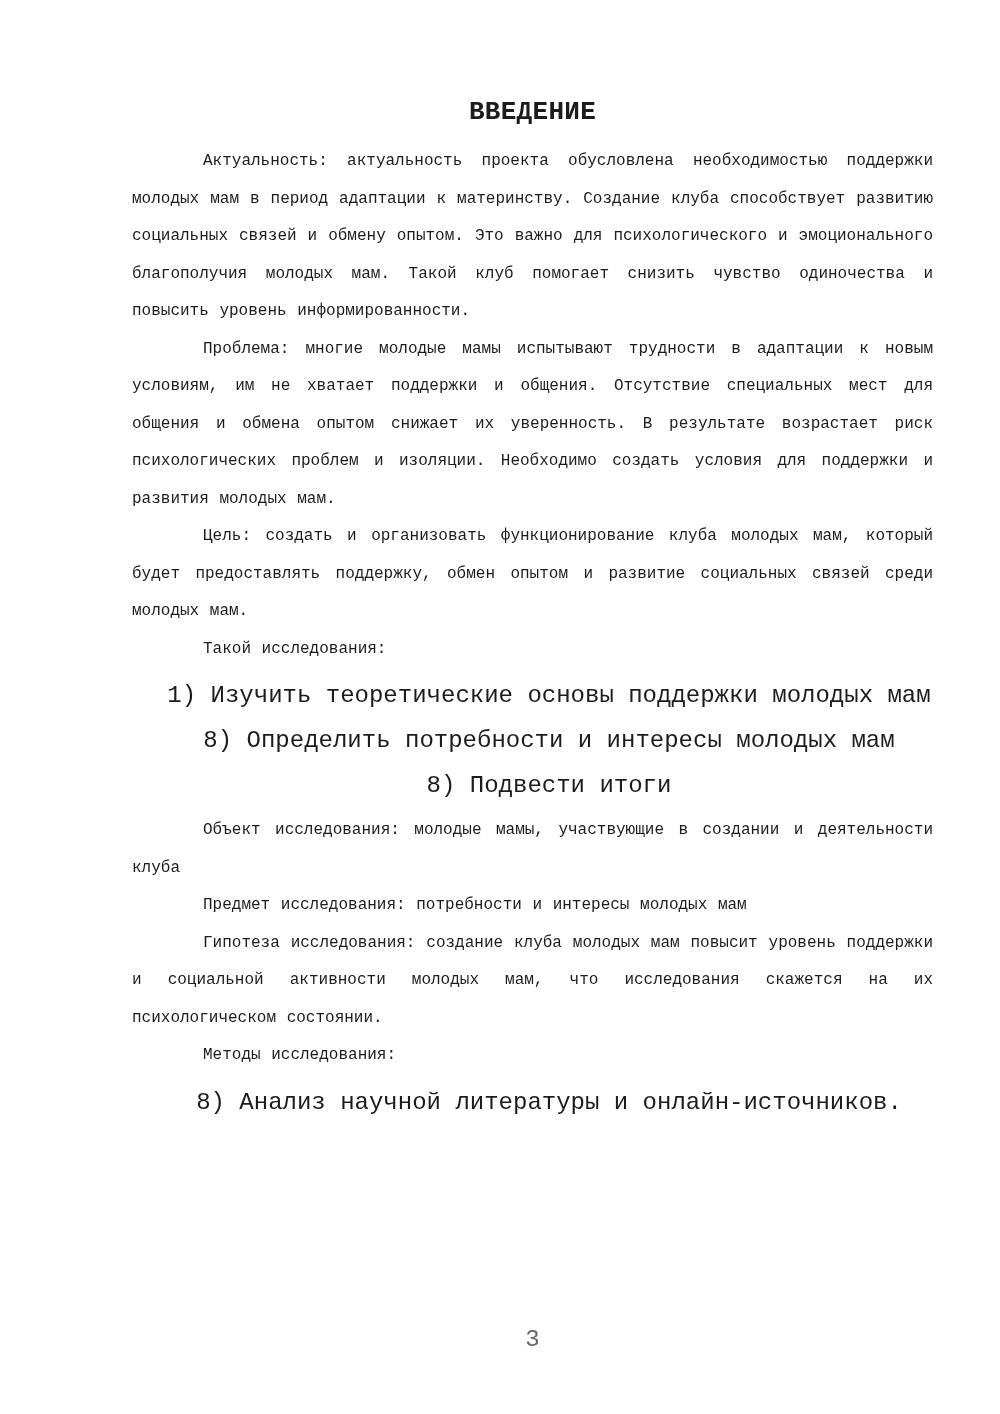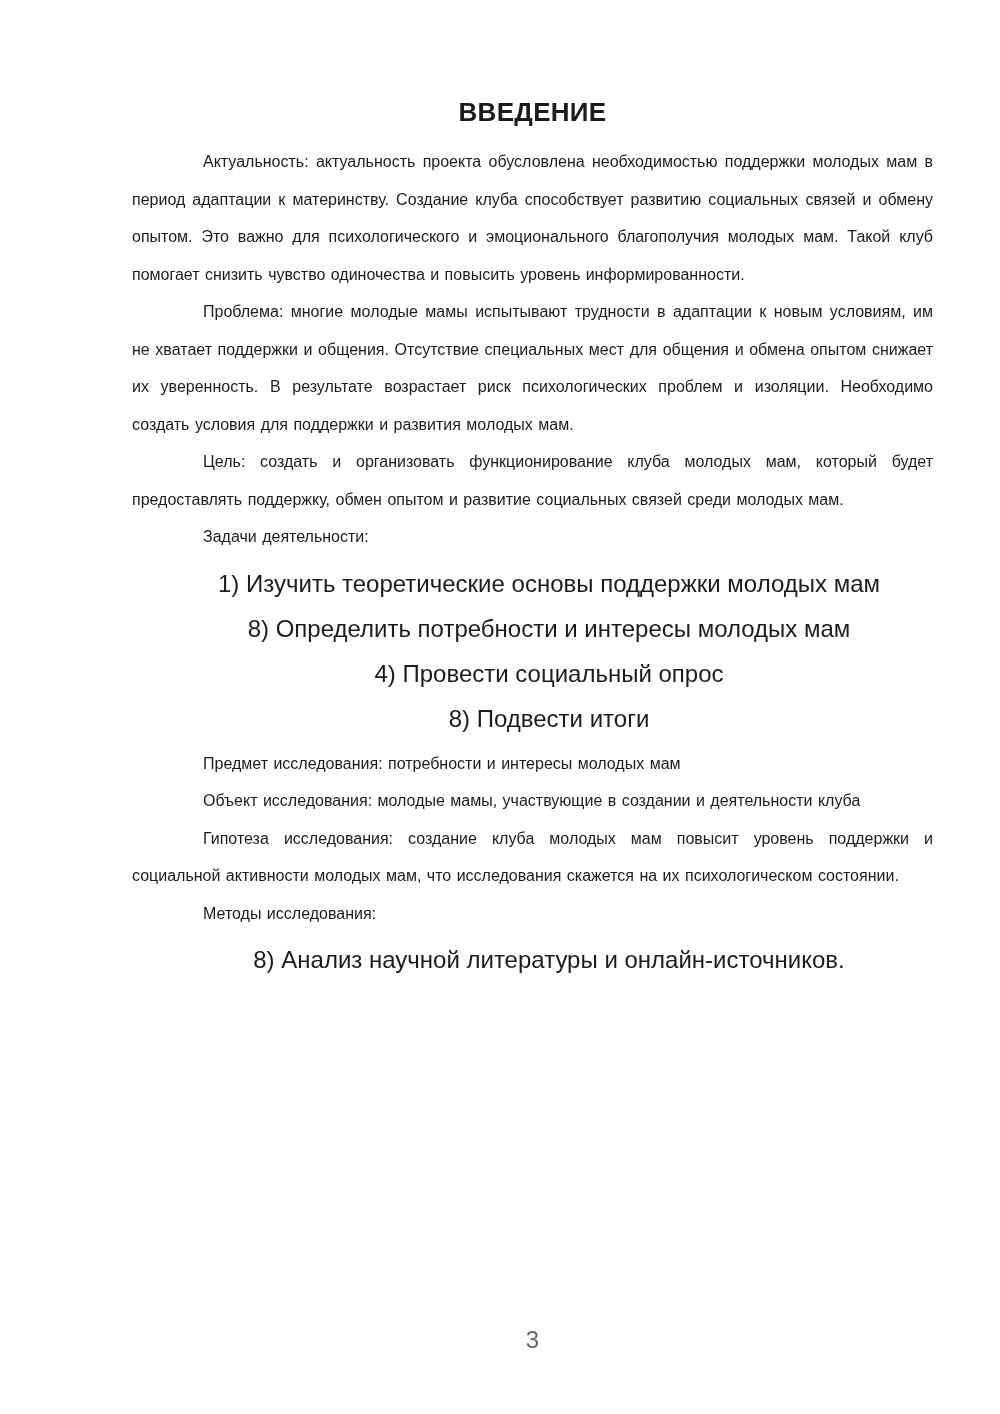--- a/index.html
+++ b/index.html
@@ -8,21 +8,21 @@
     background: #ffffff;
   }
   .page {
     position: relative;
     width: 1000px;
     height: 1414px;
     background: #ffffff;
     box-sizing: border-box;
     padding: 97px 67px 0 132px;
     overflow: hidden;
-    font-family: Liberation Sans, sans-serif;
+    font-family: Liberation Mono, monospace;
     color: #1c1c1c;
   }
   .doc-title {
     margin: 0 0 16px 0;
     font-size: 26px;
     line-height: 30px;
     font-weight: bold;
     text-align: center;
     letter-spacing: 0.3px;
   }
@@ -69,32 +69,31 @@
 <div class="page">
 
   <h1 class="doc-title">ВВЕДЕНИЕ</h1>
 
   <p class="para">Актуальность: актуальность проекта обусловлена необходимостью поддержки молодых мам в период адаптации к материнству. Создание клуба способствует развитию социальных связей и обмену опытом. Это важно для психологического и эмоционального благополучия молодых мам. Такой клуб помогает снизить чувство одиночества и повысить уровень информированности.</p>
 
   <p class="para">Проблема: многие молодые мамы испытывают трудности в адаптации к новым условиям, им не хватает поддержки и общения. Отсутствие специальных мест для общения и обмена опытом снижает их уверенность. В результате возрастает риск психологических проблем и изоляции. Необходимо создать условия для поддержки и развития молодых мам.</p>
 
   <p class="para">Цель: создать и организовать функционирование клуба молодых мам, который будет предоставлять поддержку, обмен опытом и развитие социальных связей среди молодых мам.</p>
 
-  <p class="para">Задачи деятельности:</p>
+  <p class="para">Такой исследования:</p>
 
   <ul class="doc-list">
     <li>1) Изучить теоретические основы поддержки молодых мам</li>
     <li>8) Определить потребности и интересы молодых мам</li>
-    <li>4) Провести социальный опрос</li>
     <li>8) Подвести итоги</li>
   </ul>
 
+  <p class="para">Объект исследования: молодые мамы, участвующие в создании и деятельности клуба</p>
+
   <p class="para">Предмет исследования: потребности и интересы молодых мам</p>
-
-  <p class="para">Объект исследования: молодые мамы, участвующие в создании и деятельности клуба</p>
 
   <p class="para">Гипотеза исследования: создание клуба молодых мам повысит уровень поддержки и социальной активности молодых мам, что исследования скажется на их психологическом состоянии.</p>
 
   <p class="para">Методы исследования:</p>
 
   <ul class="doc-list methods-list">
     <li>8) Анализ научной литературы и онлайн-источников.</li>
   </ul>
 
   <div class="page-number">3</div>

